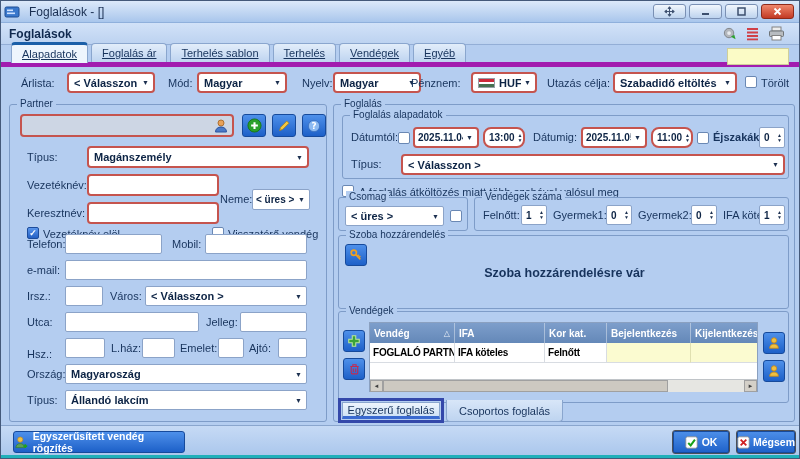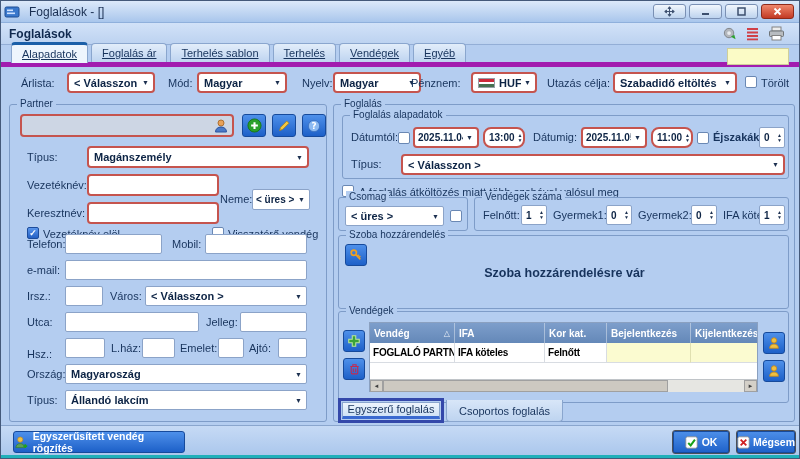--- a/index.html
+++ b/index.html
@@ -65,21 +65,21 @@
     overflow:hidden;white-space:nowrap;letter-spacing:-0.2px;}
   .gt-c.y{background:#fbfbd0;border-right:1px solid #e0e0b0;}
   .gt-fill{height:16px;background:#fff;}
   .gt-scroll{display:flex;height:13px;background:#e6e6e2;border-top:1px solid #c0c4c8;align-items:stretch;}
   .sb-btn{width:13px;background:#d4d0c8;border:1px solid #a0a0a0;font-size:6px;display:flex;align-items:center;justify-content:center;color:#404040;flex:none;}
   .sb-thumb{width:285px;background:#cdc9c1;border:1px solid #a0a0a0;flex:none;}
   .sb-track{flex:1;}
   
   .focus-tab{position:absolute;border:3px solid #3448aa;background:#b4cdf0;display:flex;}
   .inner-tab{flex:1;margin:1px;background:linear-gradient(#eef5fd,#cfe2f6);border:1px solid #8aa6ce;
-    border-bottom:3px solid #3a6ad0;display:flex;align-items:flex-start;justify-content:center;font-size:11px;}
+    border-bottom:3px solid #3a6ad0;display:flex;align-items:center;justify-content:center;font-size:11px;}
   .bottom-tab{position:absolute;background:linear-gradient(#d8e6f8,#bed4f0);border:1px solid #8aa6ce;border-top:none;
     border-radius:0 0 4px 4px;display:flex;align-items:center;justify-content:center;font-size:11px;}
   
   .footer{position:absolute;left:0;top:424px;right:0;height:32px;background:linear-gradient(#c6daf5,#a9c6ec);
     border-top:1px solid #8aa6ce;}
   .footer .btn{font-weight:bold;font-size:10.5px;}
   .btn.dark-edge{border:1px solid #4c5058;box-shadow:0 0 0 1px #164a9c inset;}
   .bottom-strip{position:absolute;left:0;right:0;bottom:0;height:3px;background:#1fb0ba;}
   svg{display:block;}
 </style>

